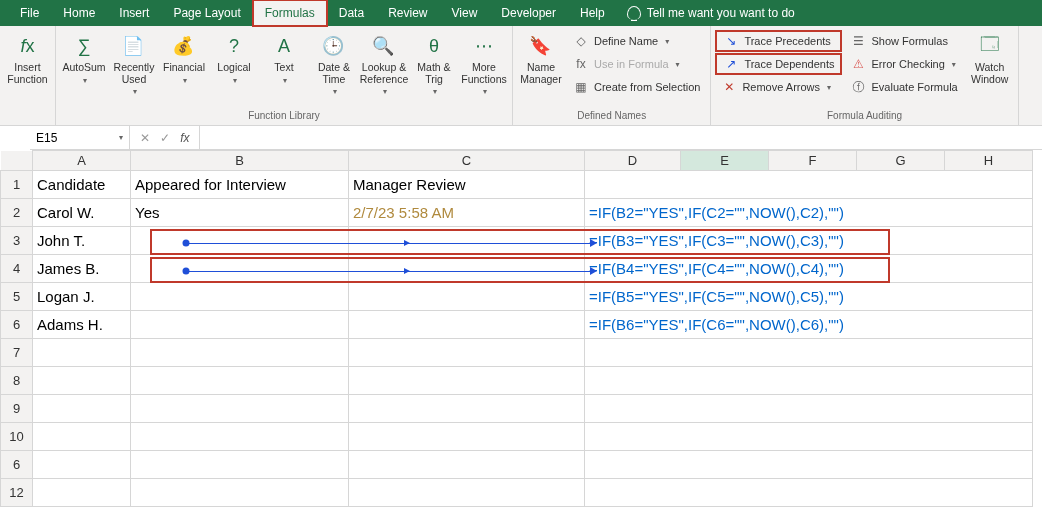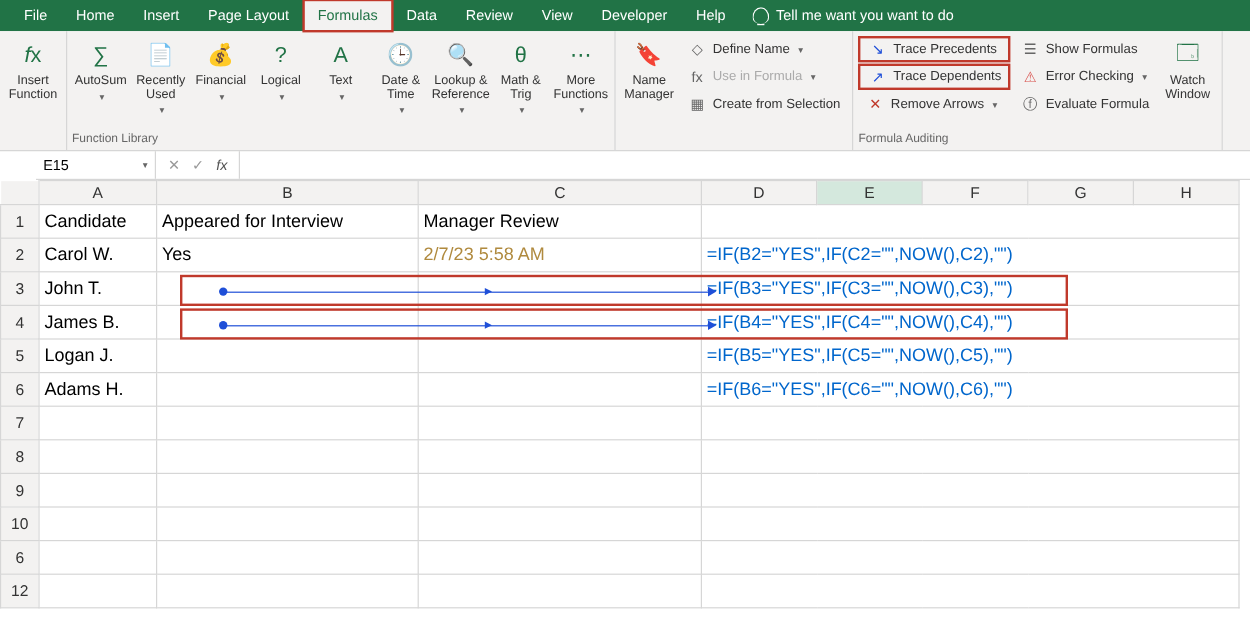--- a/index.html
+++ b/index.html
@@ -10,21 +10,21 @@
 .menubar .tab { padding: 0 12px; height: 26px; display: flex; align-items: center; cursor: pointer; }
 .menubar .tab.active { background: #f3f2f1; color: #217346; position: relative; }
 .menubar .tab.highlighted::after { content:''; position:absolute; inset:-1px; border:2px solid #c0392b; pointer-events:none; }
 .menubar .tell-me { display:flex; align-items:center; gap:6px; padding:0 10px; }
 .menubar .bulb { width:14px; height:14px; display:inline-block; border:1px solid #fff; border-radius:50% 50% 50% 50% / 60% 60% 40% 40%; border-bottom:none; position:relative;}
 .menubar .bulb::after{content:'';position:absolute;width:6px;height:1px;background:#fff;left:3px;bottom:-1px;}
 
 
 .ribbon { background:#f3f2f1; height:100px; display:flex; border-bottom:1px solid #d6d6d6; }
 .group { border-right:1px solid #d6d6d6; display:flex; flex-direction:column; justify-content:space-between; padding:4px 4px 2px 4px; }
-.group-label { font-size:10px; color:#666; padding:2px 0; }
+.group-label { font-size:10px; color:#666; text-align:center; padding:2px 0; }
 .group-body { display:flex; align-items:flex-start; gap:2px; flex:1; }
 .big-btn { display:flex; flex-direction:column; align-items:center; justify-content:flex-start; width:48px; padding:2px; font-size:10.5px; color:#333; text-align:center; cursor:pointer; gap:2px;}
 .big-btn .ico { width:28px; height:28px; display:flex; align-items:center; justify-content:center; font-size:18px; color:#217346;}
 .big-btn .lbl { line-height:1.1; }
 .small-stack { display:flex; flex-direction:column; gap:1px; }
 .small-btn { display:flex; align-items:center; gap:5px; padding:2px 6px; font-size:11px; color:#333; white-space:nowrap; cursor:pointer; height:22px;}
 .small-btn.disabled { color:#aaa; }
 .small-btn .sico { width:16px; height:16px; display:flex; align-items:center; justify-content:center; font-size:12px; color:#666; }
 .dd { font-size:8px; color:#666; margin-left:2px;}
 .red-box { border:2px solid #c0392b; }
@@ -161,20 +161,21 @@
             <span class="sico">fx</span>
             <span>Use in Formula</span>
             <span class="dd">▾</span>
           </div>
         <div class="small-btn">
             <span class="sico">▦</span>
             <span>Create from Selection</span>
           </div>
       </div>
     </div>
+    <div class="group-label">Defined Names</div>
   </div>
 
   <div class="group">
     <div class="group-body">
       <div class="small-stack">
         <div class="small-btn red-box">
             <span class="sico" style="color:#1f4fd8">↘</span>
             <span>Trace Precedents</span>
           </div>
         <div class="small-btn red-box">

